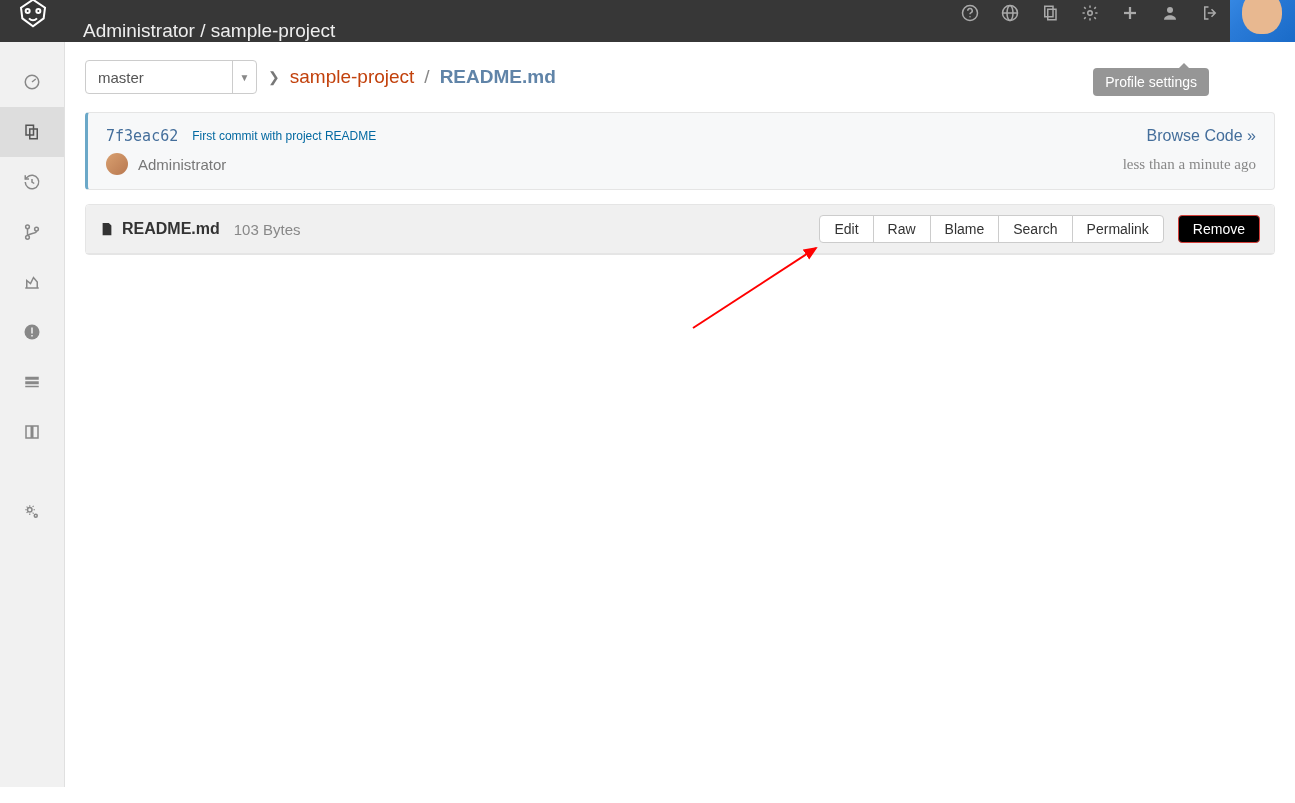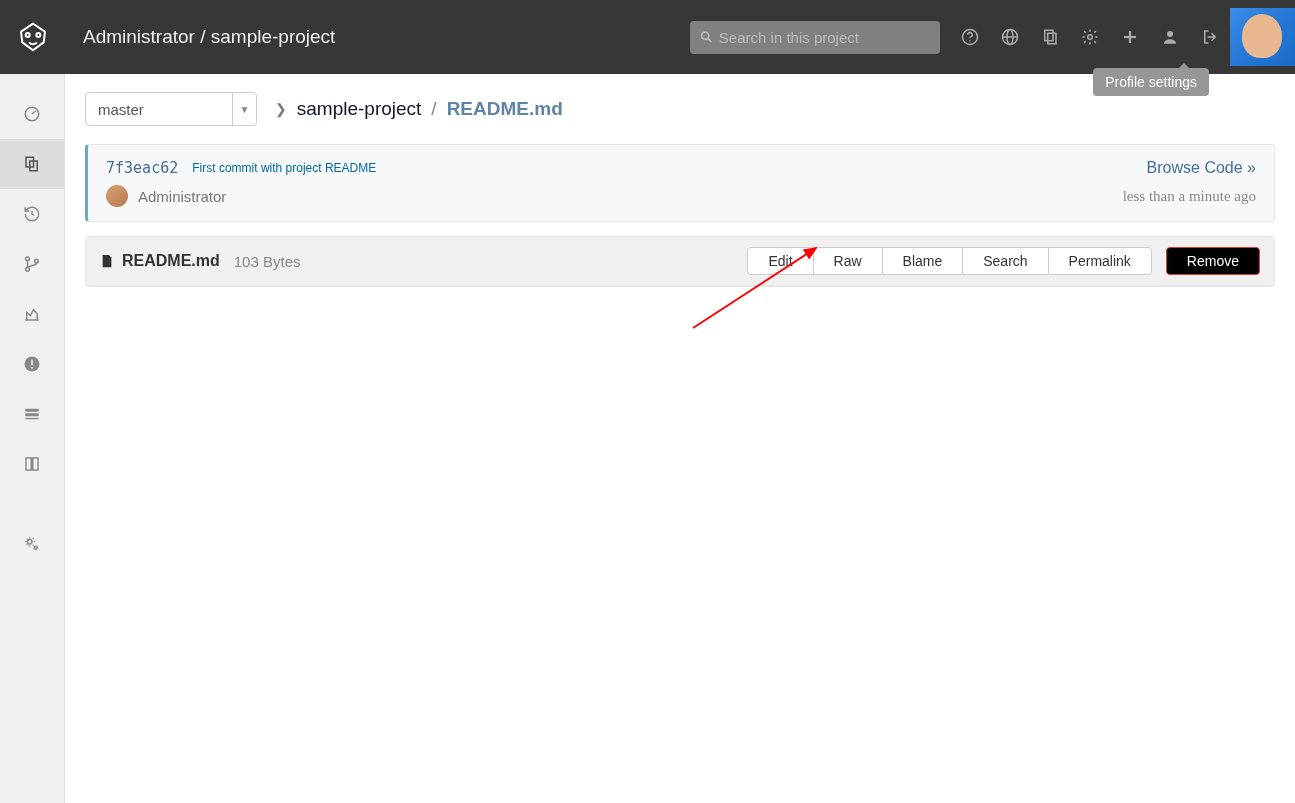--- a/index.html
+++ b/index.html
@@ -1,18 +1,18 @@
 <!DOCTYPE html>
 <html><head>
 <meta charset="utf-8">
 <style>
 * { box-sizing: border-box; margin: 0; padding: 0; }
 body { font-family: "Helvetica Neue", Helvetica, Arial, sans-serif; font-size: 14px; color: #333; background: #fff; }
 
-.header { background: #373737; height: 74px; display: flex; align-items: center; padding: 0 0 0 0; }
+.header { background: #373737; height: 42px; display: flex; align-items: flex-end; padding: 0 0 0 0; }
 .logo-box { width: 65px; height: 58px; display: flex; align-items: center; justify-content: center; }
 .project-title { color: #eee; font-size: 19px; font-weight: 400; margin-left: 18px; }
 .header-spacer { flex: 1; }
 .search-box { background: #808080; border-radius: 4px; width: 250px; height: 33px; display: flex; align-items: center; padding: 0 10px; margin-right: 10px; }
 .search-box input { background: transparent; border: none; outline: none; color: #ccc; font-size: 15px; width: 100%; margin-left: 6px; }
 .search-box input::placeholder { color: #bbb; }
 .header-icons { display: flex; align-items: center; }
 .header-icon { width: 40px; height: 58px; display: flex; align-items: center; justify-content: center; color: #aaa; cursor: pointer; }
 .avatar-box { width: 65px; height: 58px; background: #2a7bd8; display: flex; align-items: center; justify-content: center; position: relative; }
 .avatar-img { width: 65px; height: 58px; background: linear-gradient(135deg, #3a8de8 0%, #2a7bd8 40%, #1a6bc8 100%); position: relative; overflow: hidden; }
@@ -22,47 +22,47 @@
 .tooltip::before { content: ""; position: absolute; top: -5px; right: 20px; border-left: 5px solid transparent; border-right: 5px solid transparent; border-bottom: 5px solid #969696; }
 
 .layout { display: flex; min-height: calc(100vh - 58px); }
 .sidebar { width: 65px; background: #f1f1f1; border-right: 1px solid #e0e0e0; padding-top: 15px; }
 .sidebar-item { height: 50px; display: flex; align-items: center; justify-content: center; color: #888; cursor: pointer; }
 .sidebar-item.active { background: #ddd; color: #555; }
 .sidebar-sep { height: 30px; }
 
 .main { flex: 1; padding: 18px 20px; }
 
-.breadcrumb-row { display: flex; align-items: center; gap: 18px; margin-bottom: 18px; }
+.breadcrumb-row { display: flex; align-items: center; gap: 11px; margin-bottom: 18px; }
 .branch-select { border: 1px solid #ccc; border-radius: 4px; height: 34px; display: flex; align-items: center; min-width: 172px; }
 .branch-select-label { padding: 0 12px; font-size: 15px; color: #555; flex: 1; }
 .branch-select-caret { width: 24px; border-left: 1px solid #ccc; height: 100%; display: flex; align-items: center; justify-content: center; color: #888; font-size: 10px; }
 
 .breadcrumb { font-size: 19px; display: flex; align-items: center; gap: 10px; }
 .bc-caret { color: #777; font-size: 14px; }
-.bc-link { color: #0f172a; cursor: pointer; }
+.bc-link { color: #c2410c; cursor: pointer; }
 .bc-sep { color: #888; }
 .bc-current { color: #6084a8; font-weight: bold; }
 
 .commit-panel { background: #f7f8f9; border: 1px solid #e5e5e5; border-left: 3px solid #6ba8c8; border-radius: 4px; padding: 14px 18px; }
 .commit-row1 { display: flex; align-items: center; justify-content: flex-end; }
 .commit-hash { font-family: Menlo, Monaco, monospace; color: #446e9b; margin-right: 14px; font-size: 15px; }
 .commit-msg { color: #0369a1; font-size: 12px; }
 .commit-browse { margin-left: auto; color: #446e9b; font-size: 16px; cursor: pointer; }
 .commit-row2 { display: flex; align-items: center; margin-top: 8px; }
 .commit-avatar { width: 22px; height: 22px; border-radius: 50%; background: linear-gradient(135deg,#d9a070,#b87850); margin-right: 10px; }
 .commit-author { color: #777; font-size: 15px; text-align: right; }
 .commit-time { margin-left: auto; color: #888; font-size: 15px; font-family: Liberation Serif, serif; }
 
 .file-box { border: 1px solid #e5e5e5; border-radius: 4px; margin-top: 14px; }
 .file-header { background: #f0f0f0; border-bottom: 1px solid #e5e5e5; padding: 10px 14px; display: flex; align-items: center; border-radius: 4px 4px 0 0; }
 .file-name { font-weight: bold; font-size: 16px; margin-left: 8px; }
 .file-size { color: #888; margin-left: 14px; font-size: 15px; }
 .file-actions { margin-left: auto; display: flex; }
-.btn { background: #fff; border: 1px solid #ccc; padding: 5px 20px; font-size: 14px; color: #333; cursor: pointer; margin-left: -1px; }
+.btn { background: #fff; border: 1px solid #ccc; padding: 5px 14px; font-size: 14px; color: #333; cursor: pointer; margin-left: -1px; }
 .btn:first-child { border-radius: 4px 0 0 4px; margin-left: 0; }
 .btn-danger { background: #000000; color: #fff; border-color: #d43f3a; border-radius: 4px; margin-left: 14px; }
 
 .file-content { padding: 22px 28px 36px; }
 .file-content h1 { font-size: 42px; font-weight: 400; color: #333; margin-bottom: 16px; }
 .file-content p { font-size: 17px; line-height: 1.6; color: #333; }
 
 .arrow-annotation { position: absolute; pointer-events: none; }
 
 svg.icon { width: 18px; height: 18px; fill: currentColor; }
@@ -72,27 +72,20 @@
 <body>
 
 <div class="header">
   <div class="logo-box">
     <svg class="icon" viewBox="0 0 24 24" style="width:32px;height:32px;color:#fff">
         <path d="M12 2 L3 8 L4 16 L12 22 L20 16 L21 8 Z M8 9 a1.5 1.5 0 1 1 0 3 a1.5 1.5 0 1 1 0-3 M16 9 a1.5 1.5 0 1 1 0 3 a1.5 1.5 0 1 1 0-3 M9 16 Q12 19 15 16" fill="none" stroke="#fff" stroke-width="1.5"></path>
       </svg>
   </div>
   <div class="project-title">Administrator / sample-project</div>
   <div class="header-spacer"></div>
-  <div class="search-box">
-    <svg class="icon-sm" viewBox="0 0 16 16" style="color:#bbb">
-        <circle cx="6.5" cy="6.5" r="4.5" fill="none" stroke="currentColor" stroke-width="2"></circle>
-        <line x1="10" y1="10" x2="14" y2="14" stroke="currentColor" stroke-width="2"></line>
-      </svg>
-    <input type="text" placeholder="Search in this project" style="">
-  </div>
   <div class="header-icons">
     <div class="header-icon">
         <svg class="icon" viewBox="0 0 24 24">
           <circle cx="12" cy="12" r="10" fill="none" stroke="currentColor" stroke-width="2"></circle>
           <path d="M9 9a3 3 0 1 1 4 2.8c-.7.4-1 1-1 1.7" fill="none" stroke="currentColor" stroke-width="2"></path>
           <circle cx="12" cy="17" r="1"></circle>
         </svg>
       </div>
     <div class="header-icon">
         <svg class="icon" viewBox="0 0 24 24">

